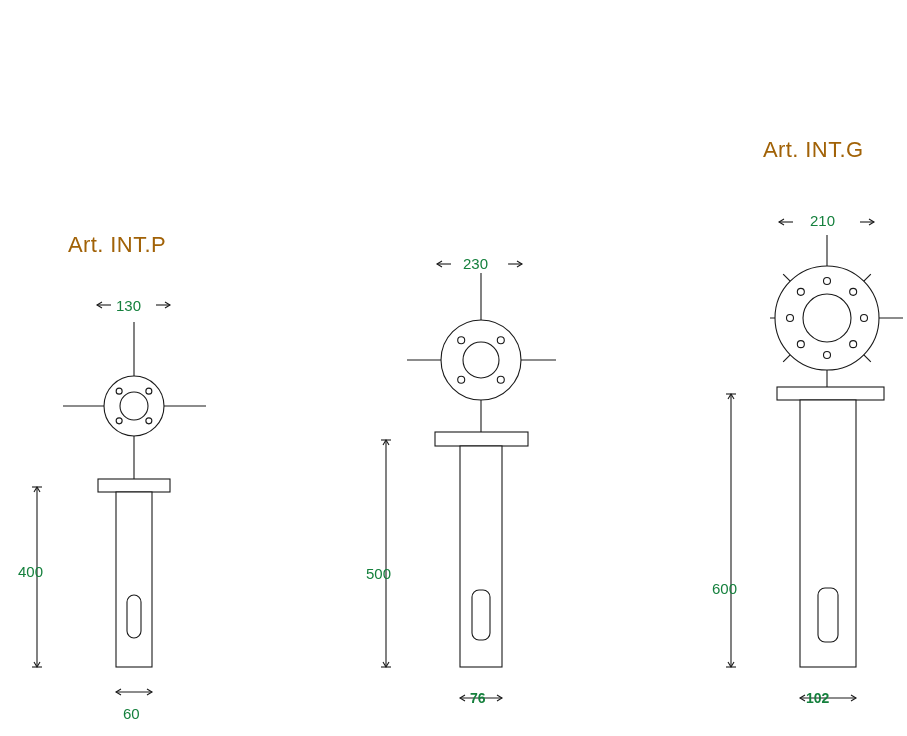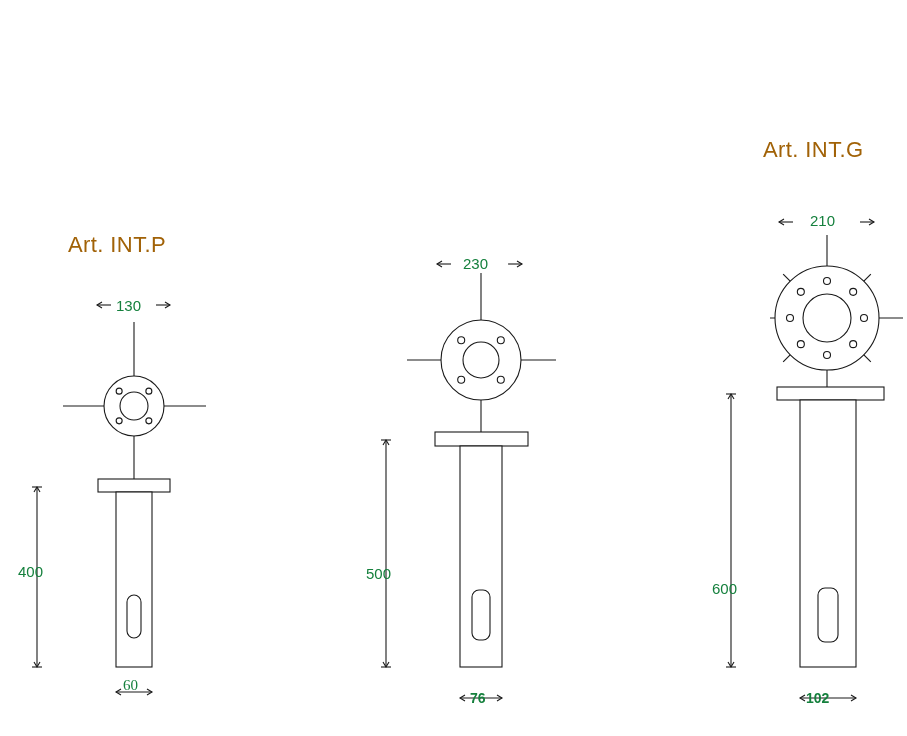--- a/index.html
+++ b/index.html
@@ -127,21 +127,21 @@
         <polyline points="805,695 800,698 805,701" stroke="#1a1a1a" stroke-width="1.1" fill="none"></polyline>
         <polyline points="851,695 856,698 851,701" stroke="#1a1a1a" stroke-width="1.1" fill="none"></polyline>
       </g>
   </svg>
 
   <div class="title" style="left:68px; top:232px;">Art. INT.P</div>
   <div class="title" style="left:763px; top:137px;">Art. INT.G</div>
 
   <div class="dim-label" style="left:116px; top:297px;text-align:right;">130</div>
   <div class="dim-label" style="left:18px; top:563px;">400</div>
-  <div class="dim-label" style="left:123px; top:677px;font-family:Liberation Serif, serif;">60</div>
+  <div class="dim-label" style="left:123px; top:705px;">60</div>
 
   <div class="dim-label" style="left:463px; top:255px;">230</div>
   <div class="dim-label" style="left:366px; top:541px;margin-top:24px;">500</div>
   <div class="dim-label small" style="left:470px; top:690px;">76</div>
 
   <div class="dim-label" style="left:810px; top:212px;">210</div>
   <div class="dim-label" style="left:712px; top:532px;margin-top:48px;">600</div>
   <div class="dim-label small" style="left:806px; top:690px;">102</div>
 
 </div>

